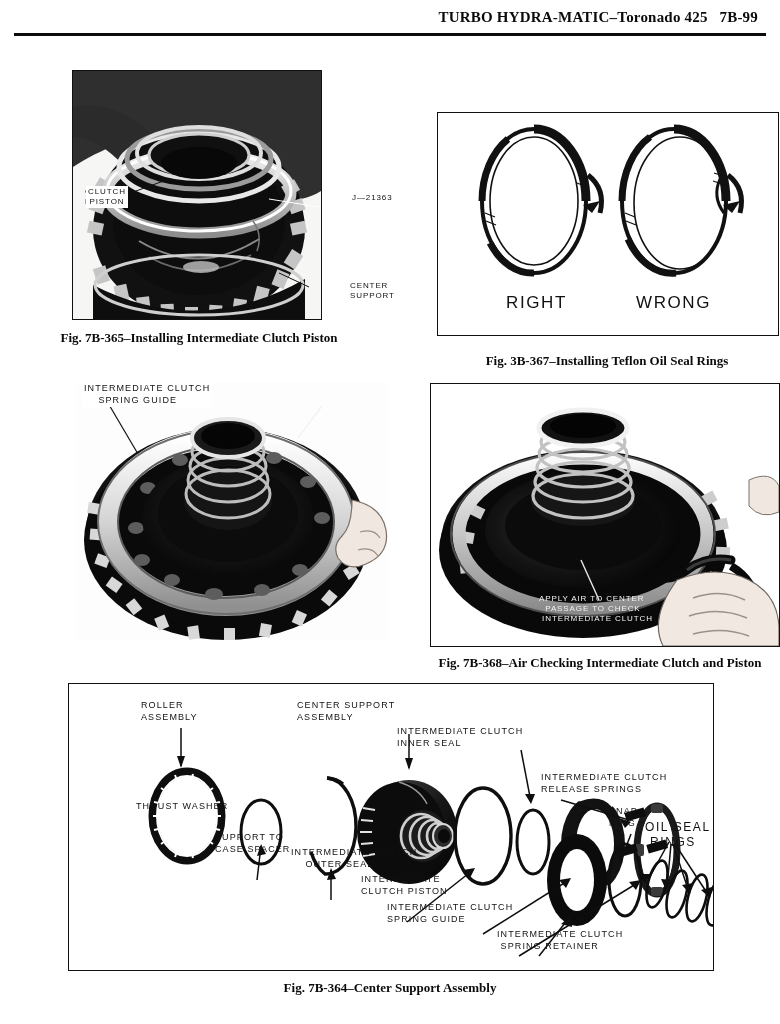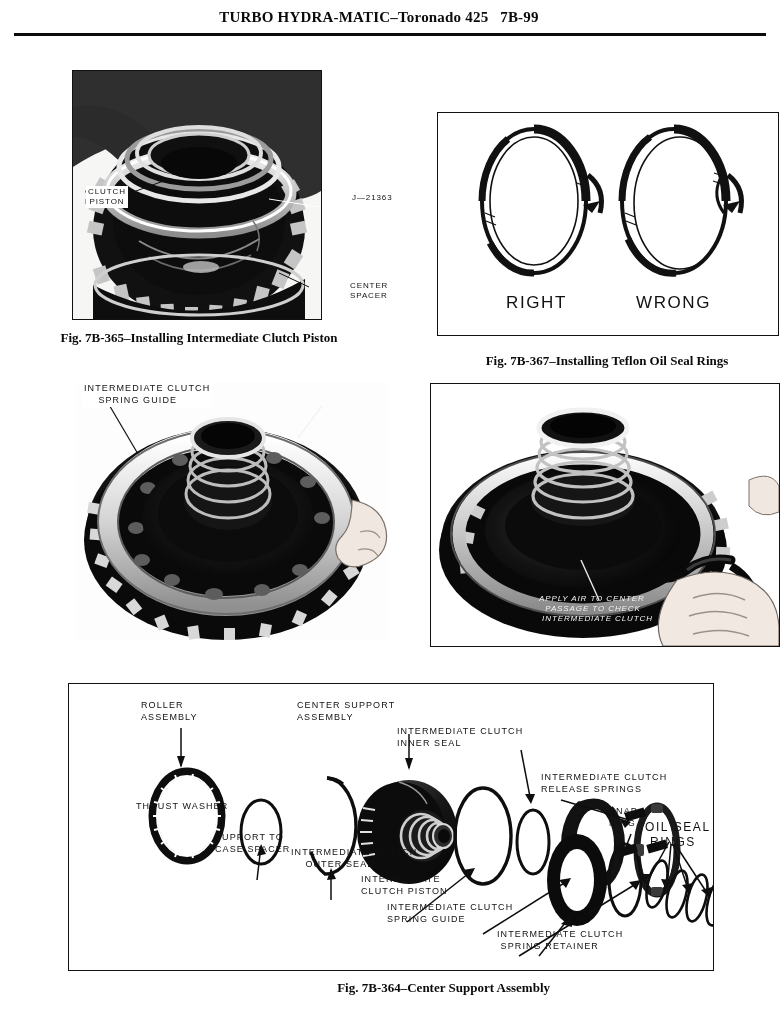--- a/index.html
+++ b/index.html
@@ -10,21 +10,21 @@
     font-family:"Liberation Serif", serif;
     color:#0b0b0b;
     position:relative;
     overflow:hidden;
   }
   .page{position:absolute;inset:0;}
 
   
   .header-text{
     position:absolute;left:0;right:22px;top:9px;
-    text-align:center;
+    text-align:right;
     font-family:"Liberation Serif", serif;
     font-weight:bold;
     font-size:15px;
     letter-spacing:.2px;
     white-space:pre;
   }
   .header-rule{
     position:absolute;left:14px;right:14px;top:33px;
     height:3px;background:#0b0b0b;
   }
@@ -55,21 +55,21 @@
   
   .lbl{
     position:absolute;
     font-family:"Liberation Sans", sans-serif;
     font-size:8px;
     letter-spacing:.9px;
     line-height:10px;
     color:#111;
     white-space:pre;
   }
-  .lbl.w{color:#fff;font-style:italic;}
+  .lbl.w{color:#fff;}
   .lbl-big{
     position:absolute;
     font-family:"Liberation Sans", sans-serif;
     font-size:9px;letter-spacing:1.1px;line-height:11.5px;
     color:#111;white-space:pre;
   }
   .rw{
     position:absolute;
     font-family:"Liberation Sans", sans-serif;
     font-size:17px;letter-spacing:1.6px;color:#111;
@@ -166,21 +166,21 @@
     </svg>
     <div class="lbl" style="left:12px;top:116px;">CLUTCH
 PISTON</div>
 
   </div>
 
   <div class="lbl" style="left:86px;top:186px;background:#fff;padding:1px 2px;text-align:center;">CLUTCH
 PISTON</div>
   <div class="lbl" style="left:350px;top:192px;background:#fff;padding:1px 2px;">J—21363</div>
   <div class="lbl" style="left:348px;top:280px;background:#fff;padding:1px 2px;">CENTER
-SPACER</div>
+SUPPORT</div>
 
   <div class="caption" style="left:44px;top:330px;width:310px;">Fig. 7B-365–Installing Intermediate Clutch Piston</div>
 
   <div class="fig-frame" style="left:437px;top:112px;width:340px;height:222px;">
     <svg width="340" height="222" viewBox="0 0 340 222">
 
       <g>
         <ellipse cx="96" cy="88" rx="52" ry="72" fill="none" stroke="#111" stroke-width="4"></ellipse>
         <ellipse cx="96" cy="88" rx="44" ry="64" fill="none" stroke="#111" stroke-width="1.6"></ellipse>
 
@@ -213,21 +213,21 @@
           <line x1="187" y1="100" x2="197" y2="104"></line>
           <line x1="188" y1="108" x2="198" y2="112"></line>
         </g>
         <path d="M290 62 q18 14 12 38" stroke="#111" stroke-width="5" fill="none"></path>
         <path d="M294 100 l-9 -8 l17 -4 z" fill="#111"></path>
       </g>
     </svg>
     <div class="rw" style="left:68px;top:180px;">RIGHT</div>
     <div class="rw" style="left:198px;top:180px;">WRONG</div>
   </div>
-  <div class="caption" style="left:437px;top:353px;width:340px;">Fig. 7B-367–Installing Teflon Oil Seal Rings</div>
+  <div class="caption" style="left:437px;top:353px;width:340px;">Fig. 3B-367–Installing Teflon Oil Seal Rings</div>
 
   <div class="fig-plain" style="left:76px;top:382px;width:312px;height:258px;">
     <svg width="312" height="258" viewBox="0 0 312 258">
       <defs>
         <radialGradient id="g366c" cx="50%" cy="45%" r="60%">
           <stop offset="0%" stop-color="#3a3a3a"></stop>
           <stop offset="60%" stop-color="#141414"></stop>
           <stop offset="100%" stop-color="#060606"></stop>
         </radialGradient>
         <linearGradient id="g366ring" x1="0" y1="0" x2="0" y2="1">
@@ -364,20 +364,21 @@
       <path d="M262 250 q30 -8 56 2" stroke="#9b9189" stroke-width="1.4" fill="none"></path>
 
       <path d="M318 96 q22 -10 30 6 l0 26 q-18 8 -30 -6 z" fill="#efe7e0" stroke="#7a7068" stroke-width="1"></path>
 
       <line x1="168" y1="216" x2="150" y2="176" stroke="#e9e9e9" stroke-width="1.4"></line>
     </svg>
     <div class="lbl w" style="left:108px;top:210px;color:#f2f2f2;">APPLY AIR TO CENTER
   PASSAGE TO CHECK
  INTERMEDIATE CLUTCH</div>
   </div>
+  <div class="caption" style="left:422px;top:655px;width:356px;">Fig. 7B-368–Air Checking Intermediate Clutch and Piston</div>
 
   <div class="fig-frame" style="left:68px;top:683px;width:644px;height:286px;">
     <svg width="644" height="286" viewBox="0 0 644 286">
       <defs>
         <linearGradient id="gcs" x1="0" y1="0" x2="1" y2="1">
           <stop offset="0%" stop-color="#4a4a4a"></stop>
           <stop offset="55%" stop-color="#151515"></stop>
           <stop offset="100%" stop-color="#030303"></stop>
         </linearGradient>
       </defs>
@@ -569,15 +570,15 @@
     <div class="lbl-big" style="left:472px;top:88px;">INTERMEDIATE CLUTCH
 RELEASE SPRINGS</div>
     <div class="lbl-big" style="left:428px;top:245px;">INTERMEDIATE CLUTCH
  SPRING RETAINER</div>
     <div class="lbl-big" style="left:540px;top:122px;">SNAP
 RING</div>
     <div class="lbl-big" style="left:576px;top:136px;font-size:12px;letter-spacing:1.6px;line-height:15px;">OIL SEAL
  RINGS</div>
   </div>
 
-  <div class="caption" style="left:230px;top:980px;width:320px;text-align:right;">Fig. 7B-364–Center Support Assembly</div>
+  <div class="caption" style="left:230px;top:980px;width:320px;">Fig. 7B-364–Center Support Assembly</div>
 
 </div>
 
 </body></html>

